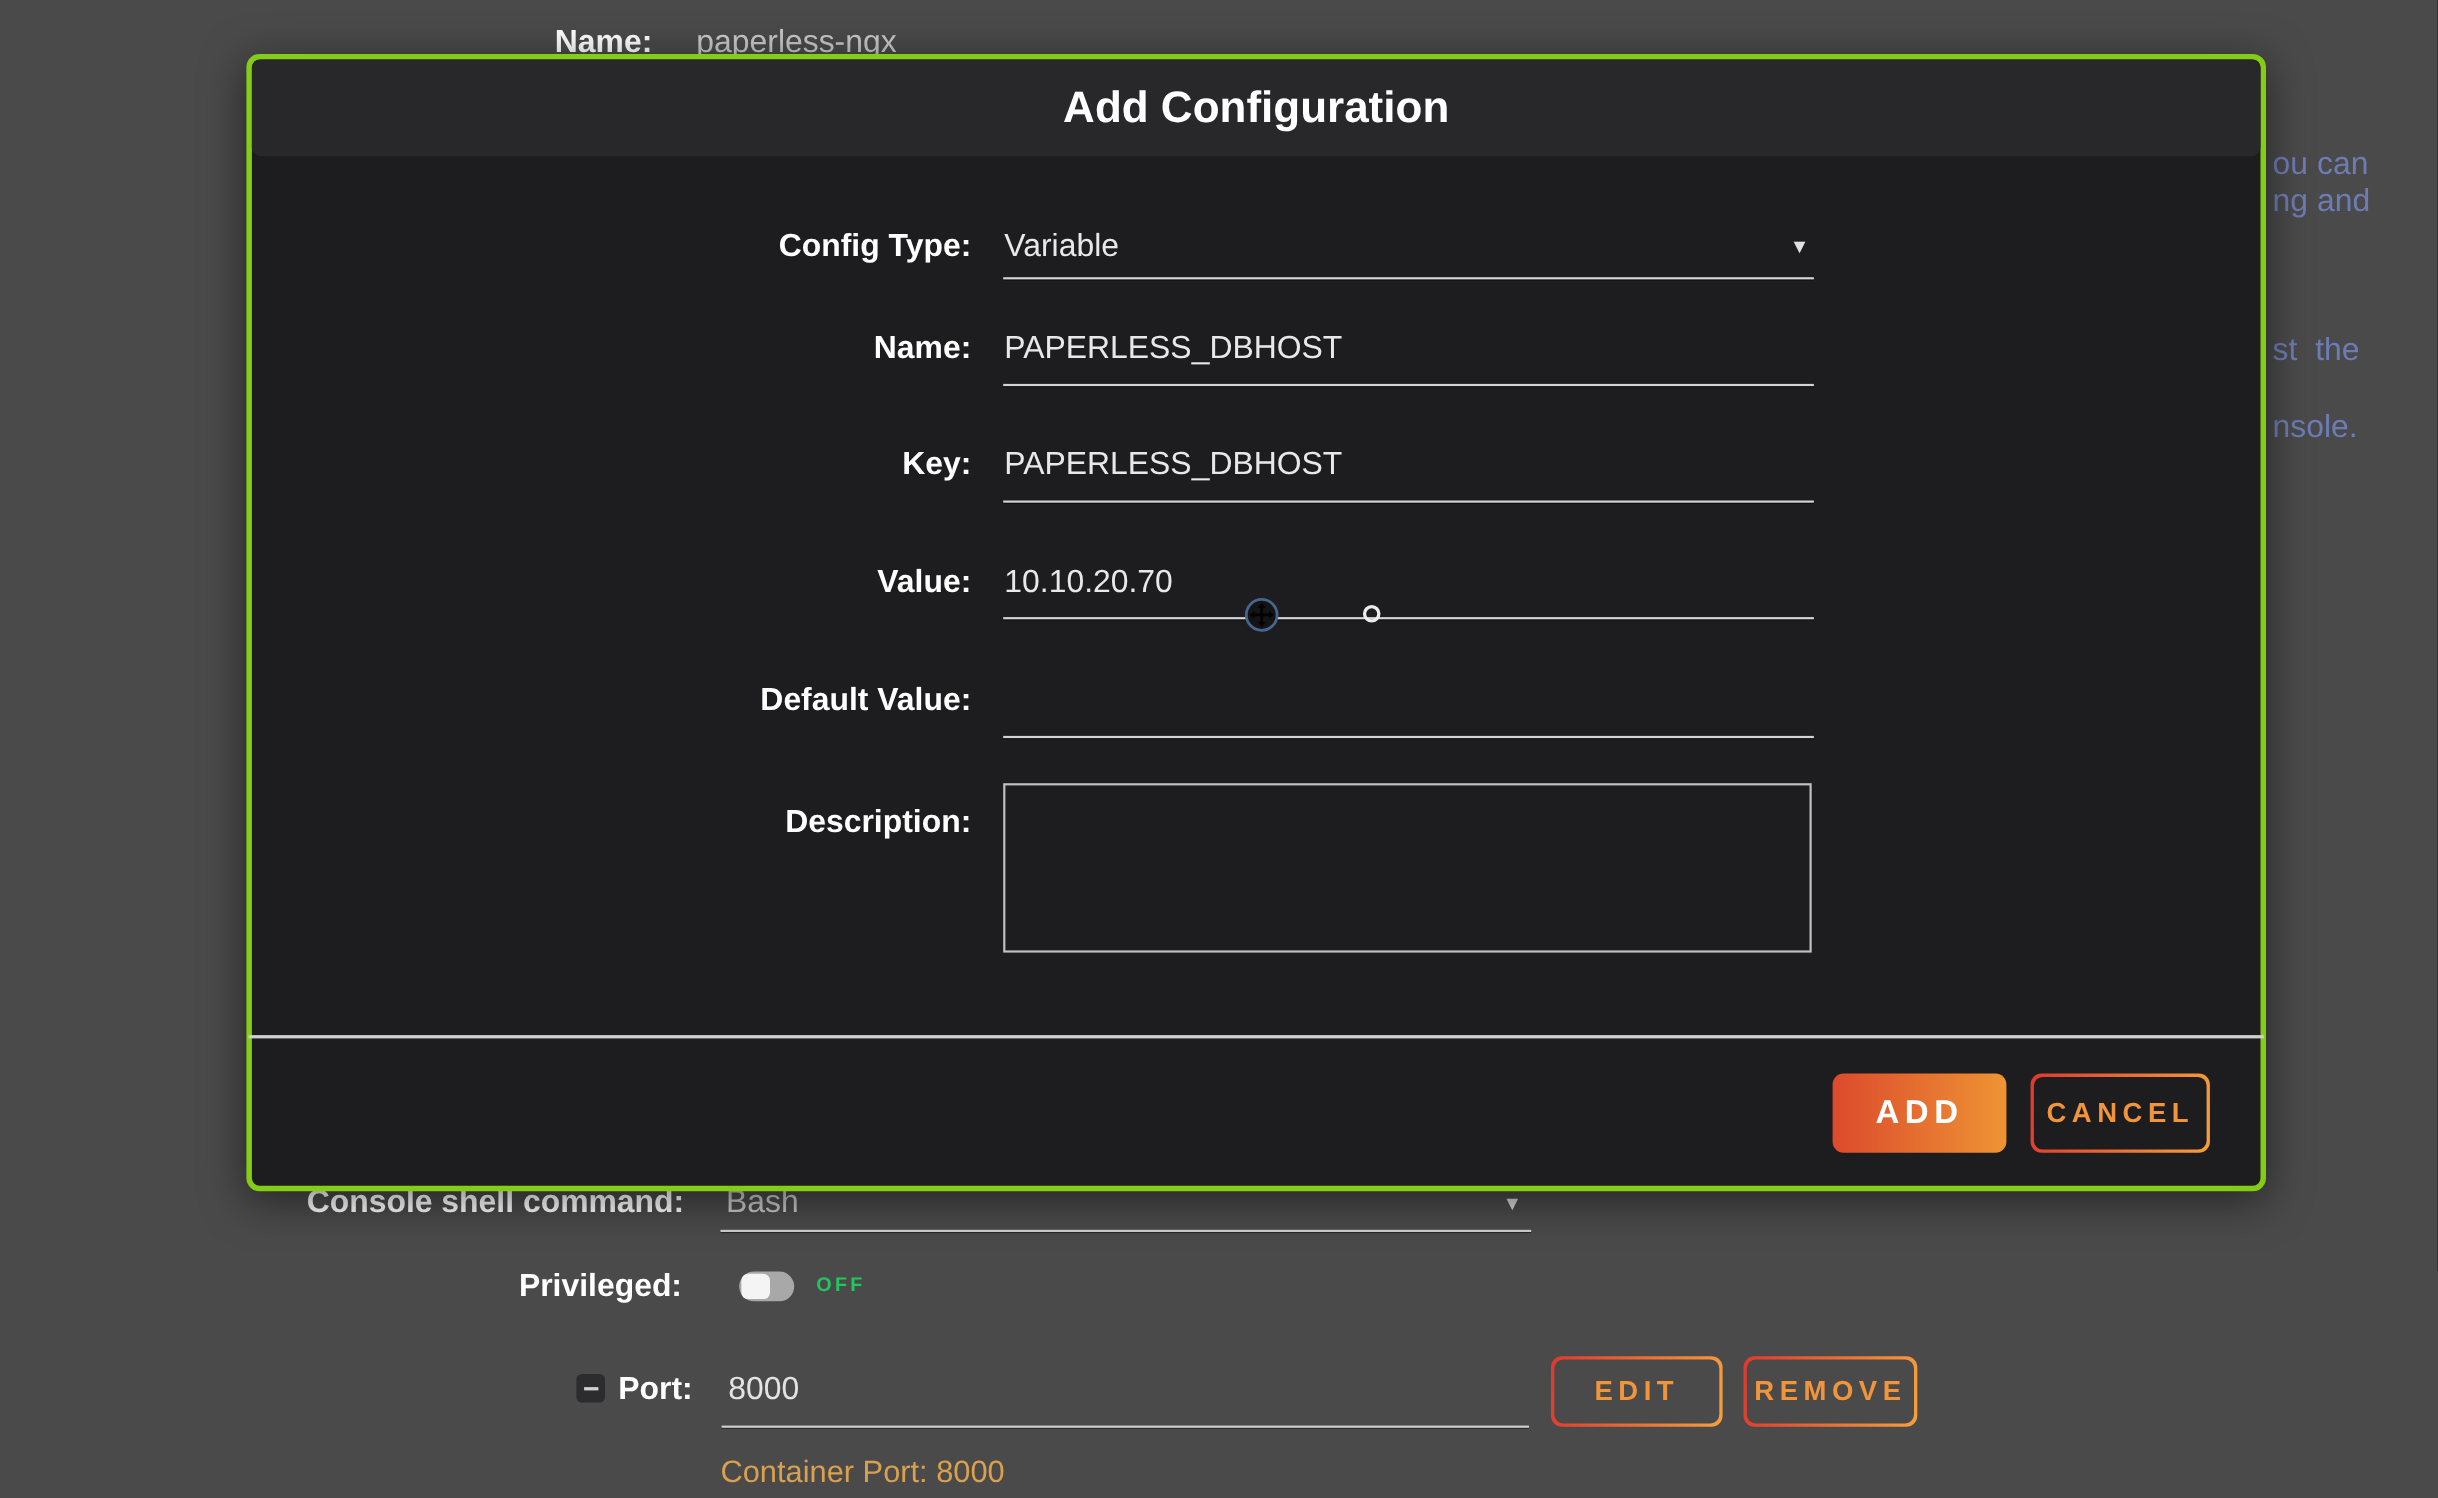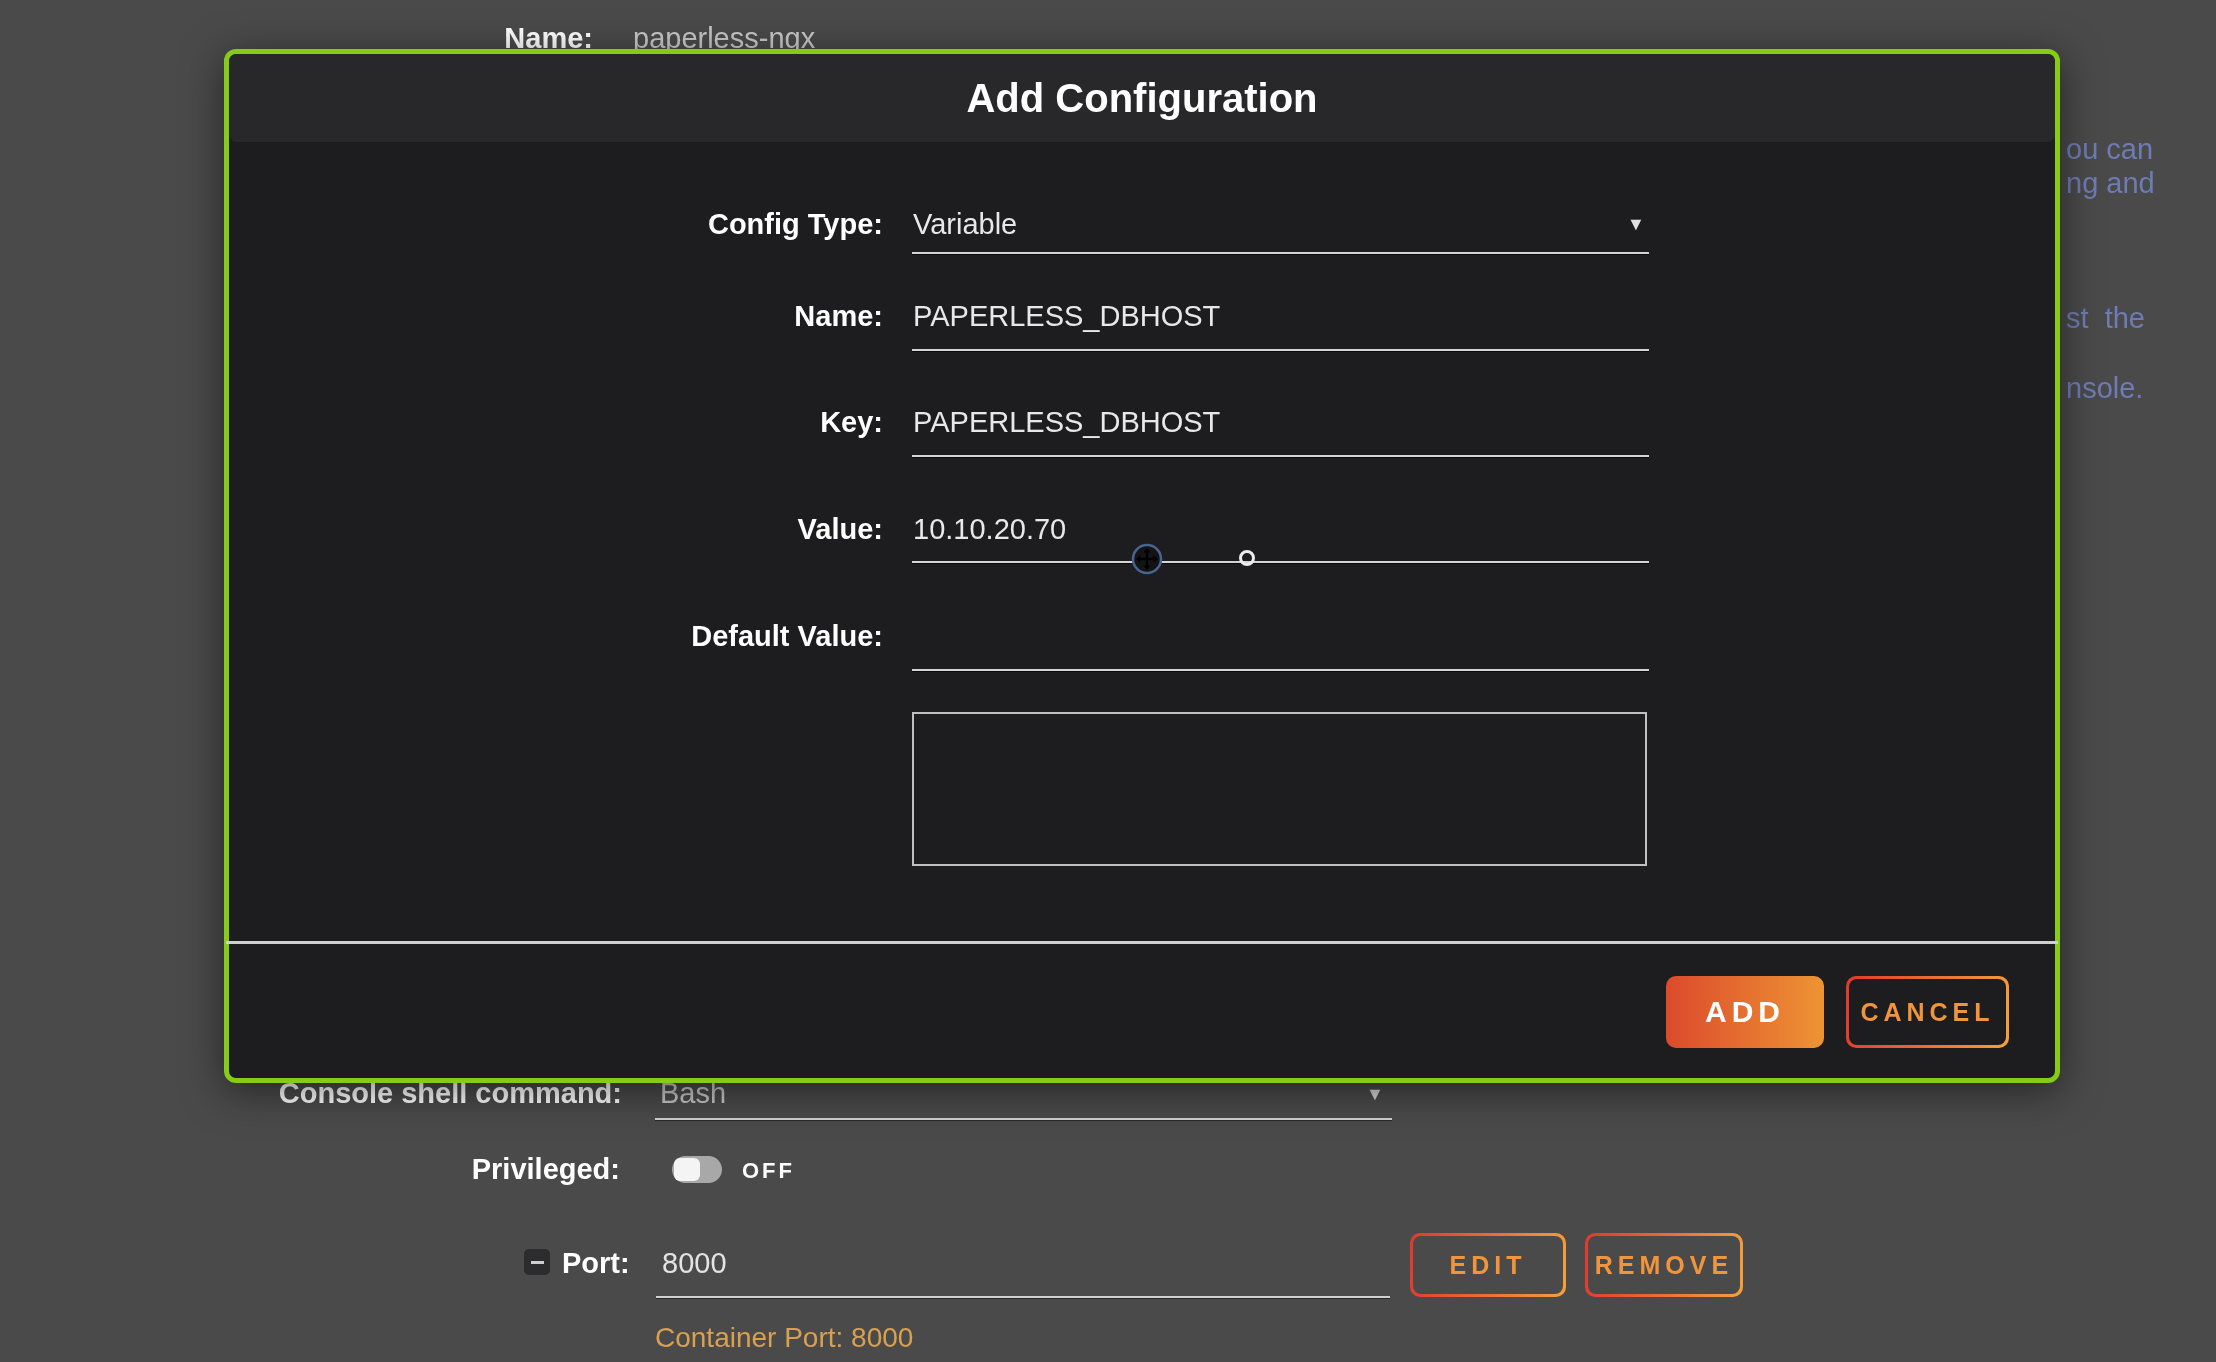--- a/index.html
+++ b/index.html
@@ -31,21 +31,21 @@
   
   #console-label{left:240px;top:1076px;width:382px;text-align:right;}
   #console-value{left:660px;top:1076px;}
   #console-underline{left:655px;top:1118px;width:737px;}
   #console-arrow{left:1366px;top:1077px;}
 
   
   #priv-label{left:340px;top:1152px;width:280px;text-align:right;}
   #priv-toggle{left:672px;top:1156px;width:50px;height:27px;border-radius:14px;background:#a8a8a8;cursor:pointer;}
   #priv-knob{position:absolute;left:2px;top:2px;width:26px;height:23px;border-radius:6px;background:#f4f4f4;}
-  #priv-state{left:742px;top:1158px;font-size:22px;font-weight:bold;letter-spacing:3px;color:#ffffff;}
+  #priv-state{left:742px;top:1158px;font-size:18px;font-weight:bold;letter-spacing:3px;color:#22c55e;}
 
   
   #port-collapse{left:524px;top:1249px;width:26px;height:26px;border-radius:5px;background:#2c2c2e;
     display:flex;align-items:center;justify-content:center;}
   #port-collapse .minus{width:13px;height:3px;background:#cfcfcf;}
   #port-label{left:562px;top:1246px;}
   #port-value{left:662px;top:1246px;color:#e3e3e3;}
   #port-underline{left:656px;top:1296px;width:734px;}
   #container-port-note{left:655px;top:1322px;color:#d9a04f;font-size:28px;}
 
@@ -166,20 +166,21 @@
   <div class="m-underline" id="ul-key"></div>
 
   <div class="m-label" id="lab-value">Value:</div>
   <div class="m-value" id="val-value">10.10.20.70</div>
   <div class="m-underline" id="ul-value"></div>
 
   <div class="m-label" id="lab-default">Default Value:</div>
   <div class="m-value" id="val-default"></div>
   <div class="m-underline" id="ul-default"></div>
 
+  <div class="m-label" id="lab-desc">Description:</div>
   <div id="desc-box"></div>
 
   <div id="modal-divider"></div>
 
   <div id="add-btn">ADD</div>
   <div class="ghost-btn on-modal" id="cancel-btn">
     <div class="inner">CANCEL</div>
   </div>
 </div>
 

